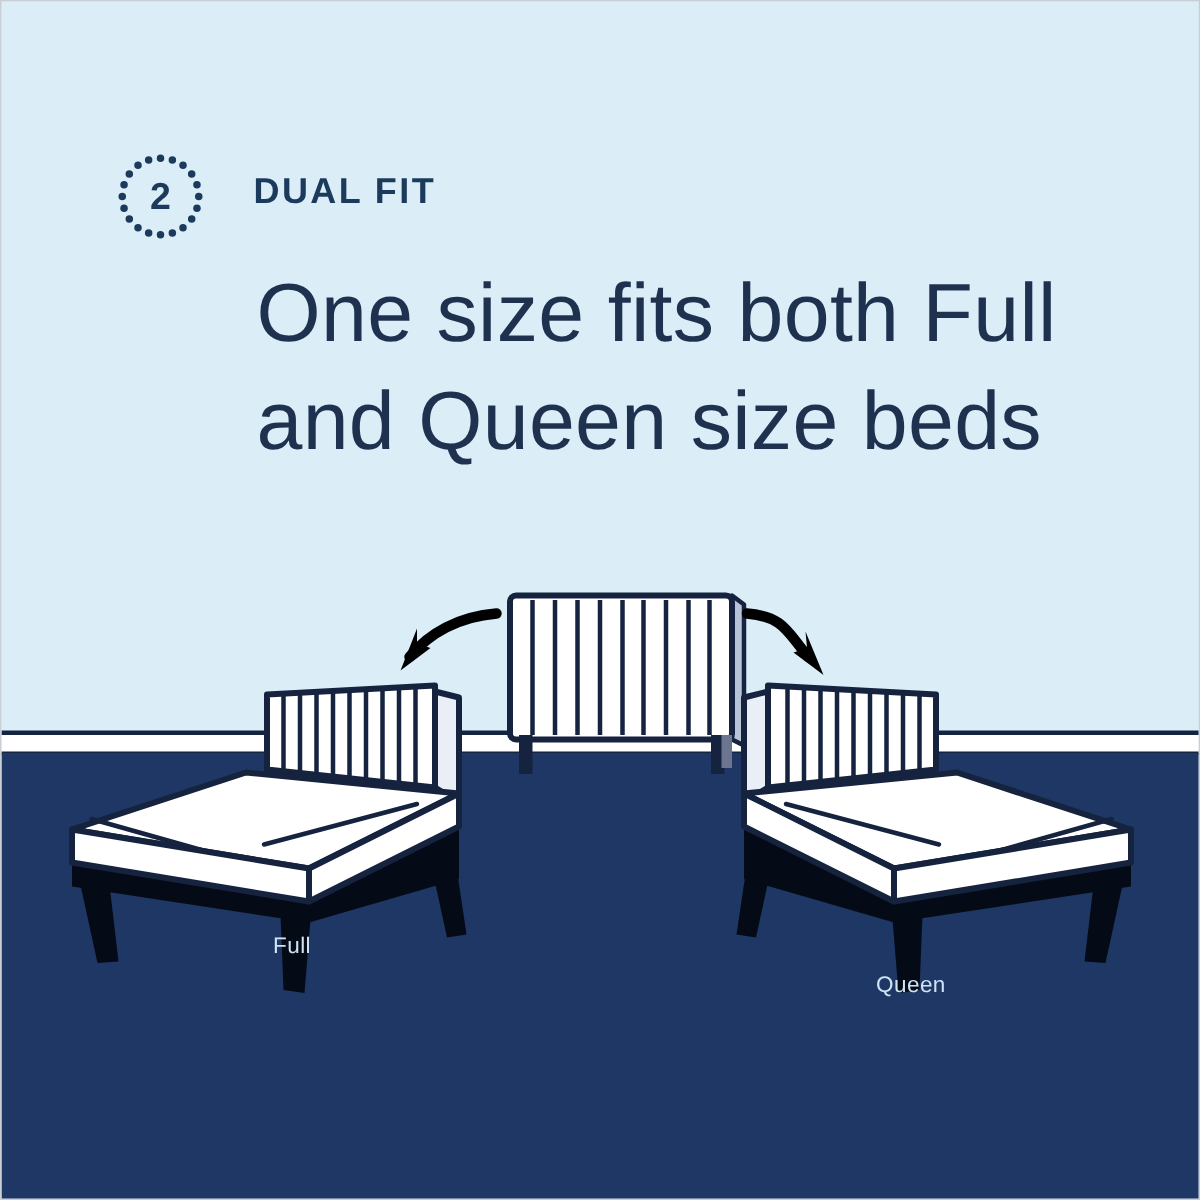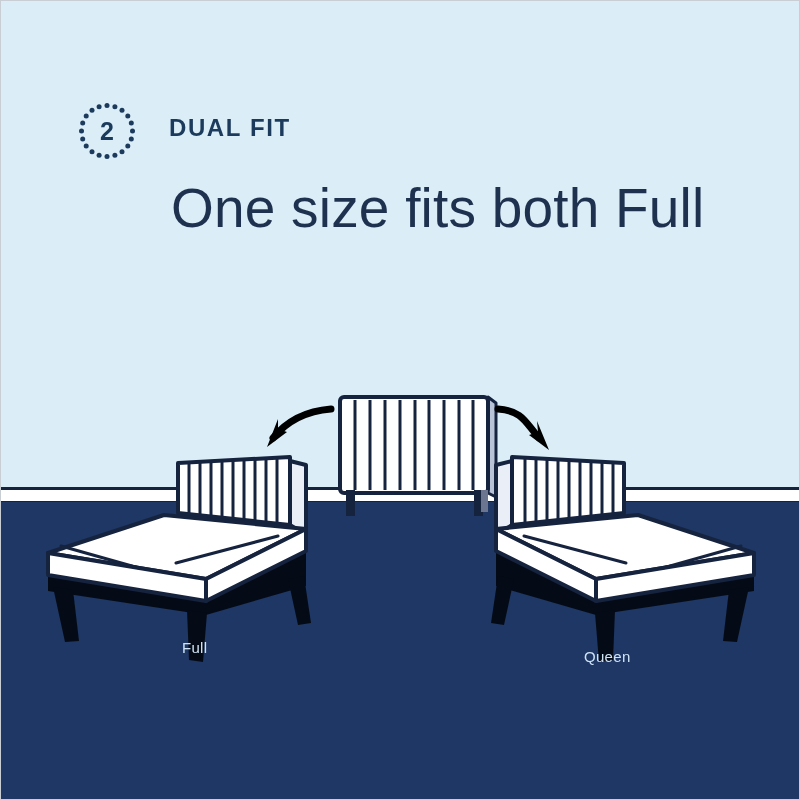--- a/index.html
+++ b/index.html
@@ -73,21 +73,21 @@
   .illo{position:absolute;left:0;top:0;width:800px;height:800px;}
   .illo svg{display:block;}
 
   
   .bedlabel{
     position:absolute;
     font-size:15px;
     color:#cfe3f5;
     letter-spacing:0.3px;
   }
-  .label-full{left:181px;top:621px;margin-top:17px;}
+  .label-full{left:181px;top:621px;}
   .label-queen{left:583px;top:647px;}
 </style>
 </head>
 <body>
 
 <div class="stage">
 
   <div class="wall"></div>
   <div class="baseboard-line"></div>
   <div class="baseboard"></div>
@@ -119,20 +119,21 @@
         <circle cx="22.1" cy="5.7" r="2.5"></circle>
       </g>
     </svg>
     <div class="badge-num">2</div>
   </div>
 
   <div class="eyebrow">DUAL FIT</div>
 
   <div class="headline">
     <span class="ln">One size fits both Full</span>
+    <span class="ln">and Queen size beds</span>
   </div>
 
   <div class="illo">
     <svg width="800" height="800" viewBox="0 0 800 800">
       <defs>
         <g id="tuftgrad"></g>
       </defs>
 
       <g>
 

